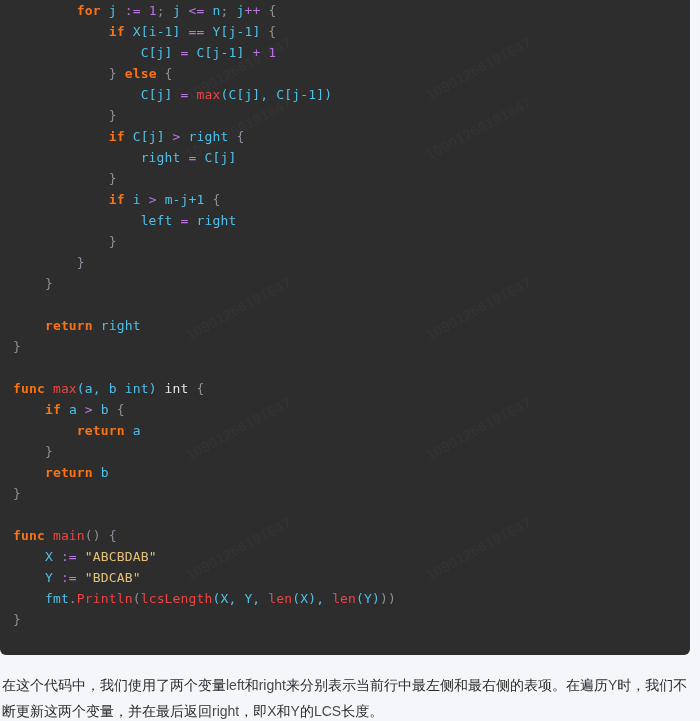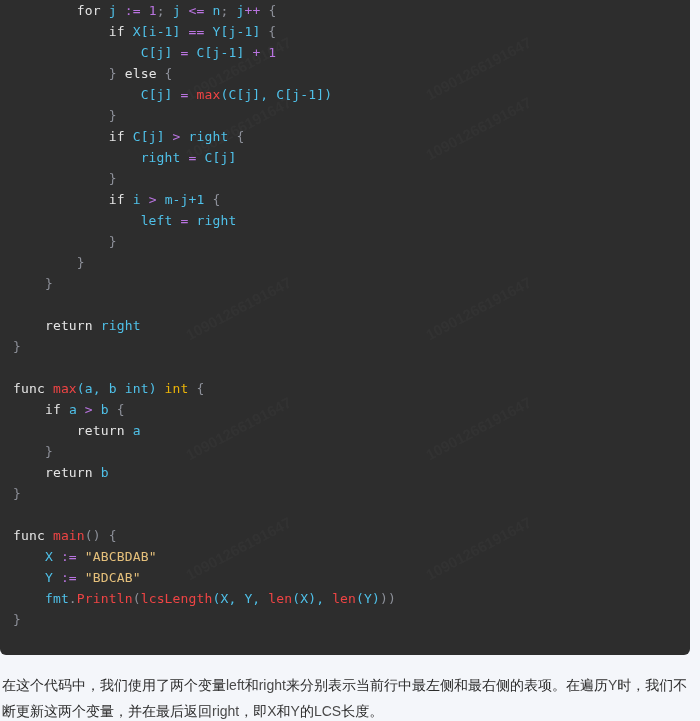--- a/index.html
+++ b/index.html
@@ -45,28 +45,28 @@
     font-size: 13px;
     line-height: 21px;
     white-space: pre;
     color: #abb2bf;
     letter-spacing: 0.15px;
   }
 
   .ln { display: block; height: 21px; }
 
   
-  .kw   { color: #e5e5e5; }   
+  .kw   { color: #f97316; font-weight: bold; }   
   .id   { color: #4fc1e9; }   
   .fn   { color: #ef4444; }   
   .num  { color: #b974e0; }   
   .op   { color: #b974e0; }   
   .str  { color: #e5c07b; }   
   .pun  { color: #8d9099; }   
-  .typ  { color: #eab308; }   
+  .typ  { color: #e5e5e5; }   
 
   
   .wm {
     position: absolute;
     color: rgba(255,255,255,0.028);
     font-family: "Liberation Sans", sans-serif;
     font-size: 15px;
     font-weight: bold;
     transform: rotate(-28deg);
     white-space: nowrap;

